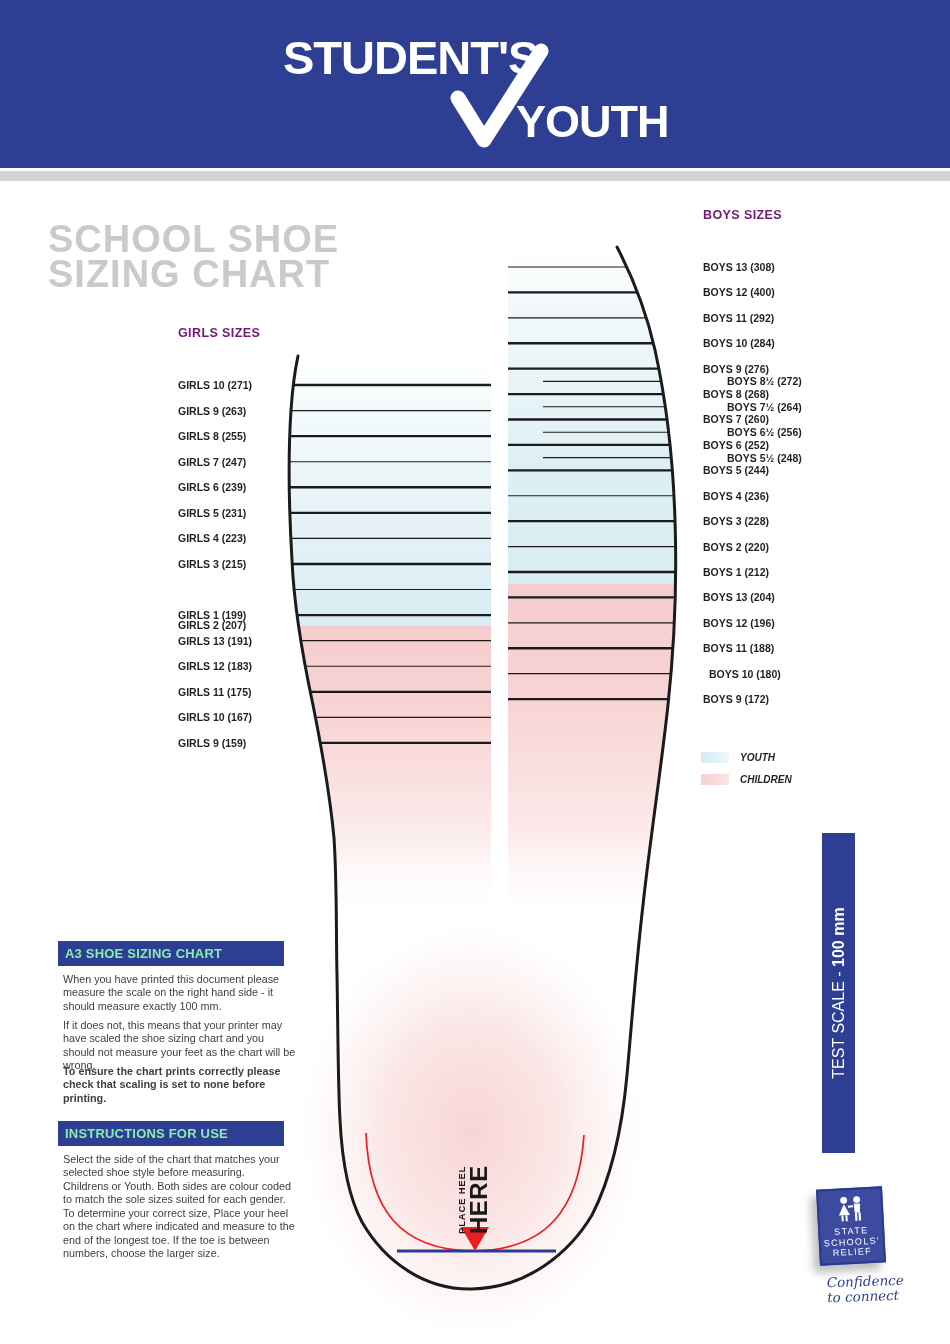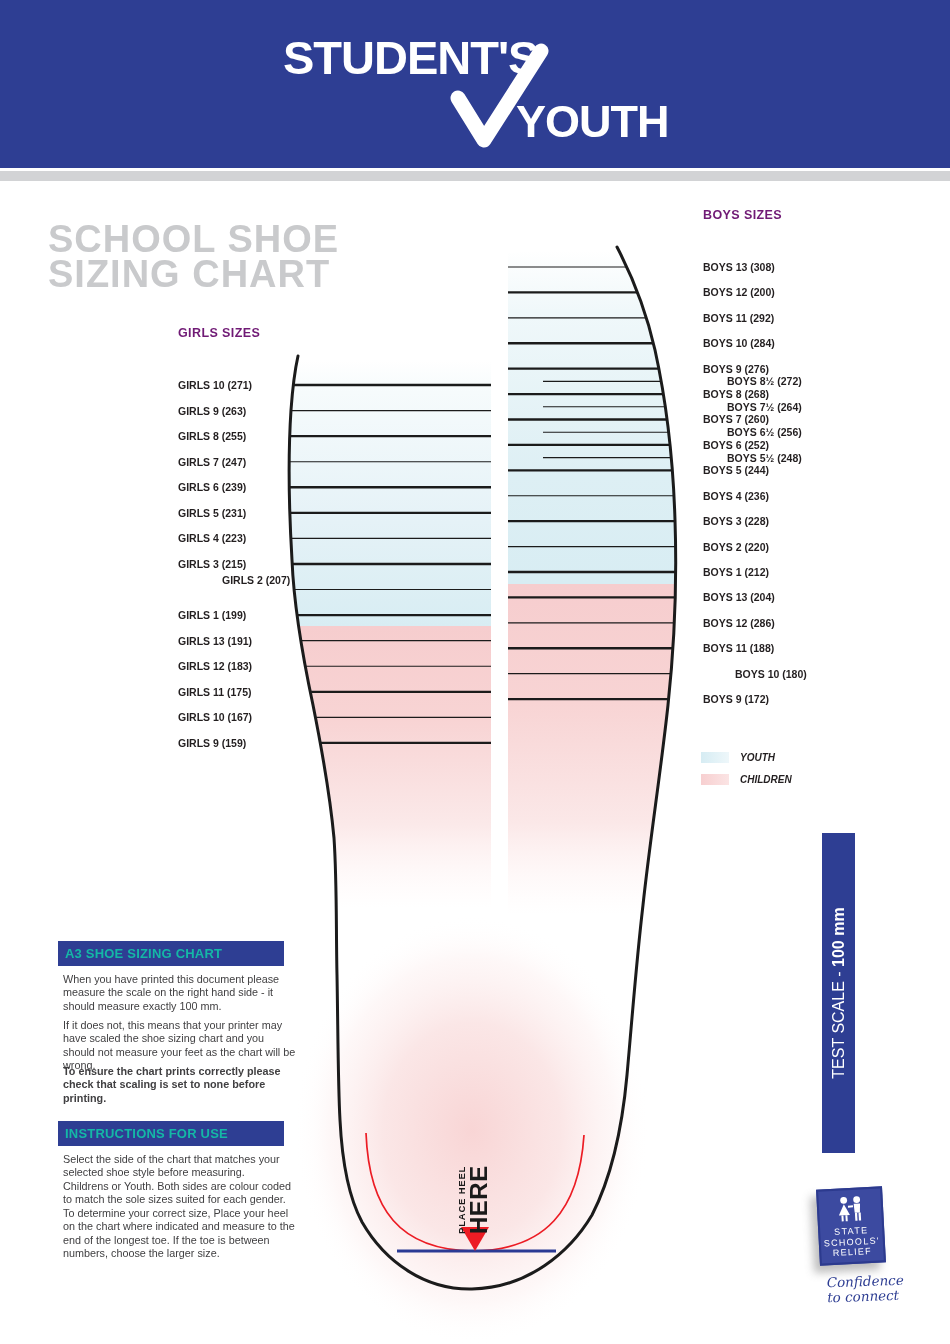--- a/index.html
+++ b/index.html
@@ -39,21 +39,21 @@
   .heel-text { position:absolute; left:437px; top:1178px; width:76px; height:36px; transform:rotate(-90deg); z-index:3;
                display:flex; flex-direction:column; align-items:flex-start; color:#1a1a1a; }
   .heel-small { font-size:9.5px; font-weight:800; letter-spacing:.8px; line-height:10px; }
   .heel-big { font-size:24px; font-weight:800; letter-spacing:.5px; line-height:23px; }
   
   .scale-bar { position:absolute; left:822px; top:833px; width:33px; height:320px; background:#2e3e93; z-index:2; }
   .scale-text { position:absolute; left:50%; top:50%; transform:translate(-50%,-50%) rotate(-90deg); white-space:nowrap;
                 color:#ffffff; font-size:16px; font-weight:400; }
   .scale-text b { font-weight:700; }
   
-  .box-title { position:absolute; left:58px; width:226px; height:25px; background:#2e3e93; color:#14b8a6;
+  .box-title { position:absolute; left:58px; width:226px; height:25px; background:#2e3e93; color:#86efac;
                font-size:13px; font-weight:700; line-height:25px; padding-left:7px; letter-spacing:.2px; z-index:2; }
   .box-para { position:absolute; left:63px; width:234px; color:#414042; font-size:10.8px; line-height:13.4px; z-index:2; white-space:pre-line; }
   .box-para.bold { font-weight:700; }
   #a3-title { top:941px; }
   #a3-p1 { top:973px; }
   #a3-p2 { top:1019px; }
   #a3-p3 { top:1065px; }
   #use-title { top:1121px; }
   #use-p1 { top:1153px; }
   #use-p2 { top:1207px; }
@@ -200,50 +200,50 @@
 
   <div id="girls-labels">
       <div class="size-label" style="left: 178px; top: 385px;"><span class="sz-name">GIRLS</span><span class="sz-num"> 10 </span><span class="sz-mm">(271)</span></div>
       <div class="size-label" style="left: 178px; top: 410.568px;"><span class="sz-name">GIRLS</span><span class="sz-num"> 9 </span><span class="sz-mm">(263)</span></div>
       <div class="size-label" style="left: 178px; top: 436.136px;"><span class="sz-name">GIRLS</span><span class="sz-num"> 8 </span><span class="sz-mm">(255)</span></div>
       <div class="size-label" style="left: 178px; top: 461.704px;"><span class="sz-name">GIRLS</span><span class="sz-num"> 7 </span><span class="sz-mm">(247)</span></div>
       <div class="size-label" style="left: 178px; top: 487.272px;"><span class="sz-name">GIRLS</span><span class="sz-num"> 6 </span><span class="sz-mm">(239)</span></div>
       <div class="size-label" style="left: 178px; top: 512.84px;"><span class="sz-name">GIRLS</span><span class="sz-num"> 5 </span><span class="sz-mm">(231)</span></div>
       <div class="size-label" style="left: 178px; top: 538.408px;"><span class="sz-name">GIRLS</span><span class="sz-num"> 4 </span><span class="sz-mm">(223)</span></div>
       <div class="size-label" style="left: 178px; top: 563.976px;"><span class="sz-name">GIRLS</span><span class="sz-num"> 3 </span><span class="sz-mm">(215)</span></div>
-      <div class="size-label" style="left: 178px; top: 580px; margin-left: 44px;"><span class="sz-name">GIRLS</span><span class="sz-num"> 2 </span><span class="sz-mm">(207)</span></div>
+      <div class="size-label" style="left: 178px; top: 625px;"><span class="sz-name">GIRLS</span><span class="sz-num"> 2 </span><span class="sz-mm">(207)</span></div>
       <div class="size-label" style="left: 178px; top: 615.112px;"><span class="sz-name">GIRLS</span><span class="sz-num"> 1 </span><span class="sz-mm">(199)</span></div>
       <div class="size-label" style="left: 178px; top: 640.68px;"><span class="sz-name">GIRLS</span><span class="sz-num"> 13 </span><span class="sz-mm">(191)</span></div>
       <div class="size-label" style="left: 178px; top: 666.248px;"><span class="sz-name">GIRLS</span><span class="sz-num"> 12 </span><span class="sz-mm">(183)</span></div>
       <div class="size-label" style="left: 178px; top: 691.816px;"><span class="sz-name">GIRLS</span><span class="sz-num"> 11 </span><span class="sz-mm">(175)</span></div>
       <div class="size-label" style="left: 178px; top: 717.384px;"><span class="sz-name">GIRLS</span><span class="sz-num"> 10 </span><span class="sz-mm">(167)</span></div>
       <div class="size-label" style="left: 178px; top: 742.952px;"><span class="sz-name">GIRLS</span><span class="sz-num"> 9 </span><span class="sz-mm">(159)</span></div>
     </div>
   <div id="boys-labels">
       <div class="size-label" style="left: 703px; top: 267px;"><span class="sz-name">BOYS</span><span class="sz-num"> 13 </span><span class="sz-mm">(308)</span></div>
-      <div class="size-label" style="left: 703px; top: 292.416px;"><span class="sz-name">BOYS</span><span class="sz-num"> 12 </span><span class="sz-mm">(200)</span></div>
+      <div class="size-label" style="left: 703px; top: 292.416px;"><span class="sz-name">BOYS</span><span class="sz-num"> 12 </span><span class="sz-mm">(400)</span></div>
       <div class="size-label" style="left: 703px; top: 317.832px;"><span class="sz-name">BOYS</span><span class="sz-num"> 11 </span><span class="sz-mm">(292)</span></div>
       <div class="size-label" style="left: 703px; top: 343.248px;"><span class="sz-name">BOYS</span><span class="sz-num"> 10 </span><span class="sz-mm">(284)</span></div>
       <div class="size-label" style="left: 703px; top: 368.664px;"><span class="sz-name">BOYS</span><span class="sz-num"> 9 </span><span class="sz-mm">(276)</span></div>
       <div class="size-label" style="left: 727px; top: 381.372px;"><span class="sz-name">BOYS</span><span class="sz-num"> 8½ </span><span class="sz-mm">(272)</span></div>
       <div class="size-label" style="left: 703px; top: 394.08px;"><span class="sz-name">BOYS</span><span class="sz-num"> 8 </span><span class="sz-mm">(268)</span></div>
       <div class="size-label" style="left: 727px; top: 406.788px;"><span class="sz-name">BOYS</span><span class="sz-num"> 7½ </span><span class="sz-mm">(264)</span></div>
       <div class="size-label" style="left: 703px; top: 419.496px;"><span class="sz-name">BOYS</span><span class="sz-num"> 7 </span><span class="sz-mm">(260)</span></div>
       <div class="size-label" style="left: 727px; top: 432.204px;"><span class="sz-name">BOYS</span><span class="sz-num"> 6½ </span><span class="sz-mm">(256)</span></div>
       <div class="size-label" style="left: 703px; top: 444.912px;"><span class="sz-name">BOYS</span><span class="sz-num"> 6 </span><span class="sz-mm">(252)</span></div>
       <div class="size-label" style="left: 727px; top: 457.62px;"><span class="sz-name">BOYS</span><span class="sz-num"> 5½ </span><span class="sz-mm">(248)</span></div>
       <div class="size-label" style="left: 703px; top: 470.328px;"><span class="sz-name">BOYS</span><span class="sz-num"> 5 </span><span class="sz-mm">(244)</span></div>
       <div class="size-label" style="left: 703px; top: 495.744px;"><span class="sz-name">BOYS</span><span class="sz-num"> 4 </span><span class="sz-mm">(236)</span></div>
       <div class="size-label" style="left: 703px; top: 521.16px;"><span class="sz-name">BOYS</span><span class="sz-num"> 3 </span><span class="sz-mm">(228)</span></div>
       <div class="size-label" style="left: 703px; top: 546.576px; text-align: right;"><span class="sz-name">BOYS</span><span class="sz-num"> 2 </span><span class="sz-mm">(220)</span></div>
       <div class="size-label" style="left: 703px; top: 571.992px;"><span class="sz-name">BOYS</span><span class="sz-num"> 1 </span><span class="sz-mm">(212)</span></div>
       <div class="size-label" style="left: 703px; top: 597.408px;"><span class="sz-name">BOYS</span><span class="sz-num"> 13 </span><span class="sz-mm">(204)</span></div>
-      <div class="size-label" style="left: 703px; top: 622.824px;"><span class="sz-name">BOYS</span><span class="sz-num"> 12 </span><span class="sz-mm">(286)</span></div>
+      <div class="size-label" style="left: 703px; top: 622.824px;"><span class="sz-name">BOYS</span><span class="sz-num"> 12 </span><span class="sz-mm">(196)</span></div>
       <div class="size-label" style="left: 703px; top: 648.24px;"><span class="sz-name">BOYS</span><span class="sz-num"> 11 </span><span class="sz-mm">(188)</span></div>
-      <div class="size-label" style="left: 703px; top: 673.656px; padding-left: 32px;"><span class="sz-name">BOYS</span><span class="sz-num"> 10 </span><span class="sz-mm">(180)</span></div>
+      <div class="size-label" style="left: 677px; top: 673.656px; padding-left: 32px;"><span class="sz-name">BOYS</span><span class="sz-num"> 10 </span><span class="sz-mm">(180)</span></div>
       <div class="size-label" style="left: 703px; top: 699.072px;"><span class="sz-name">BOYS</span><span class="sz-num"> 9 </span><span class="sz-mm">(172)</span></div>
     </div>
 
   <div class="legend-swatch" id="swatch-youth"></div>
   <div class="legend-label" id="label-youth">YOUTH</div>
   <div class="legend-swatch" id="swatch-children"></div>
   <div class="legend-label" id="label-children">CHILDREN</div>
 
   <div class="heel-text">
     <span class="heel-small">PLACE HEEL</span>

